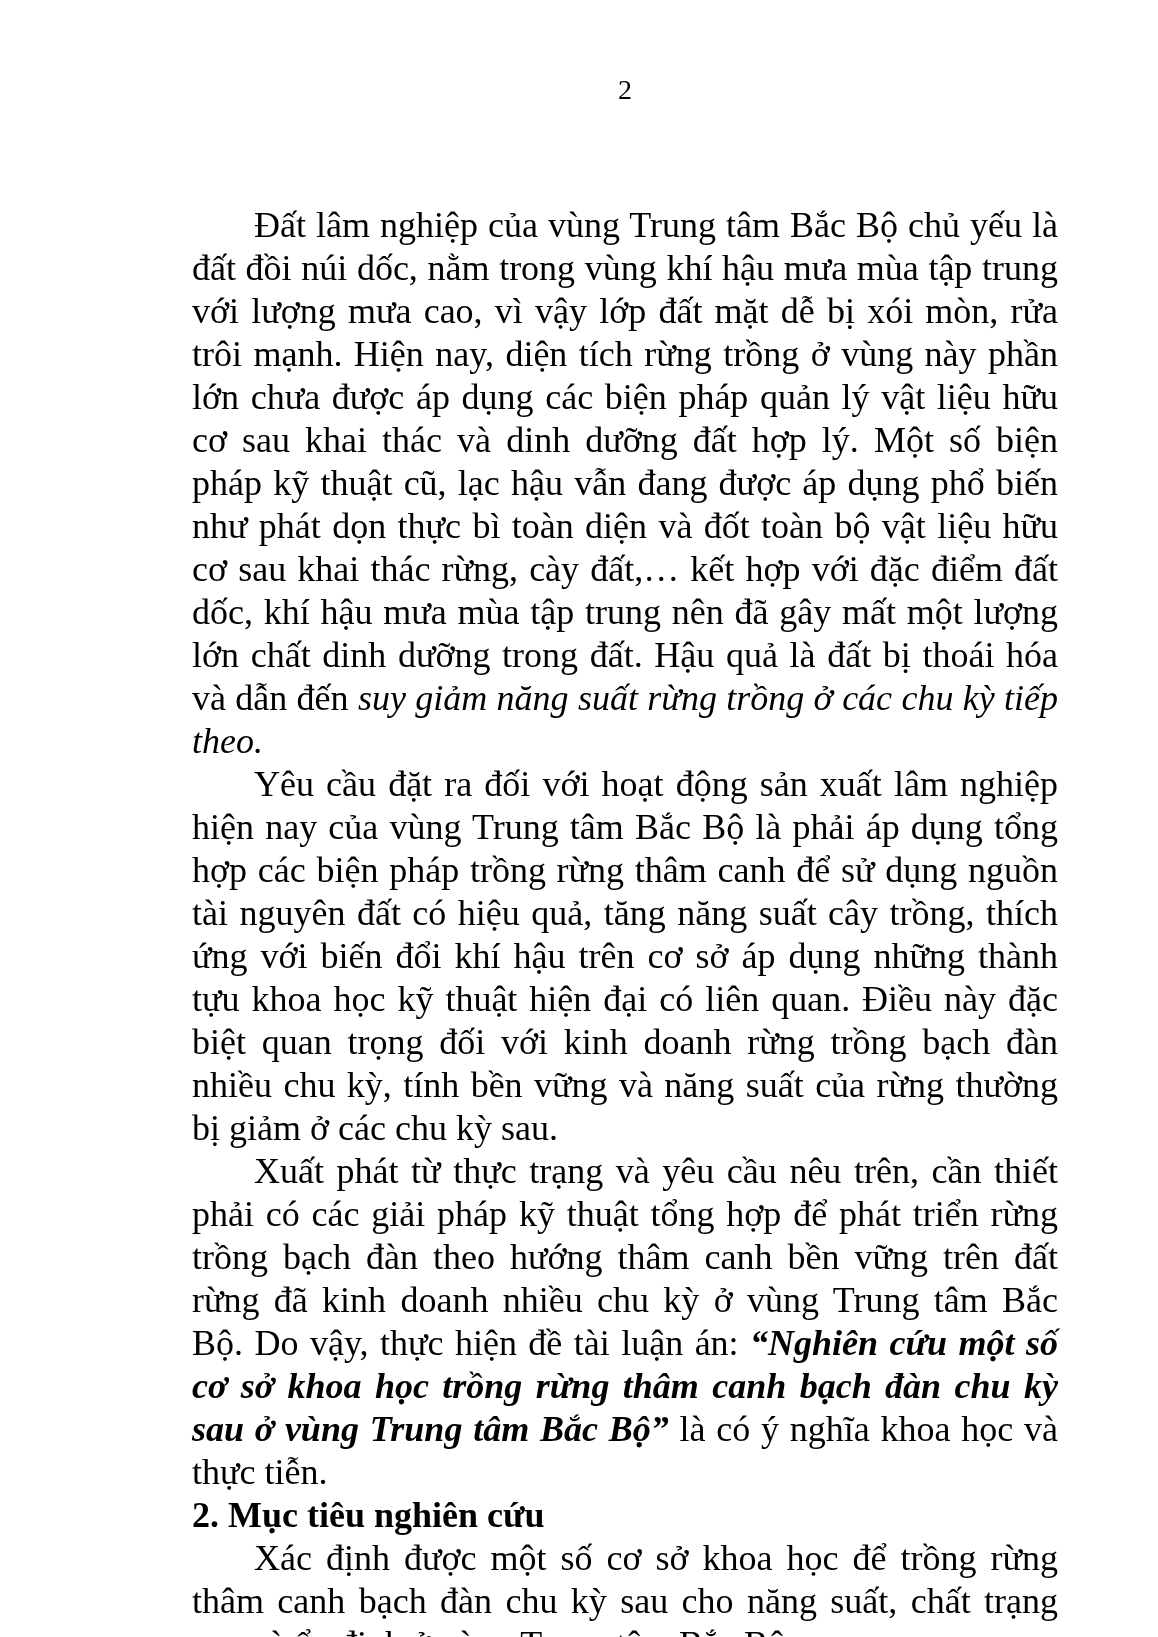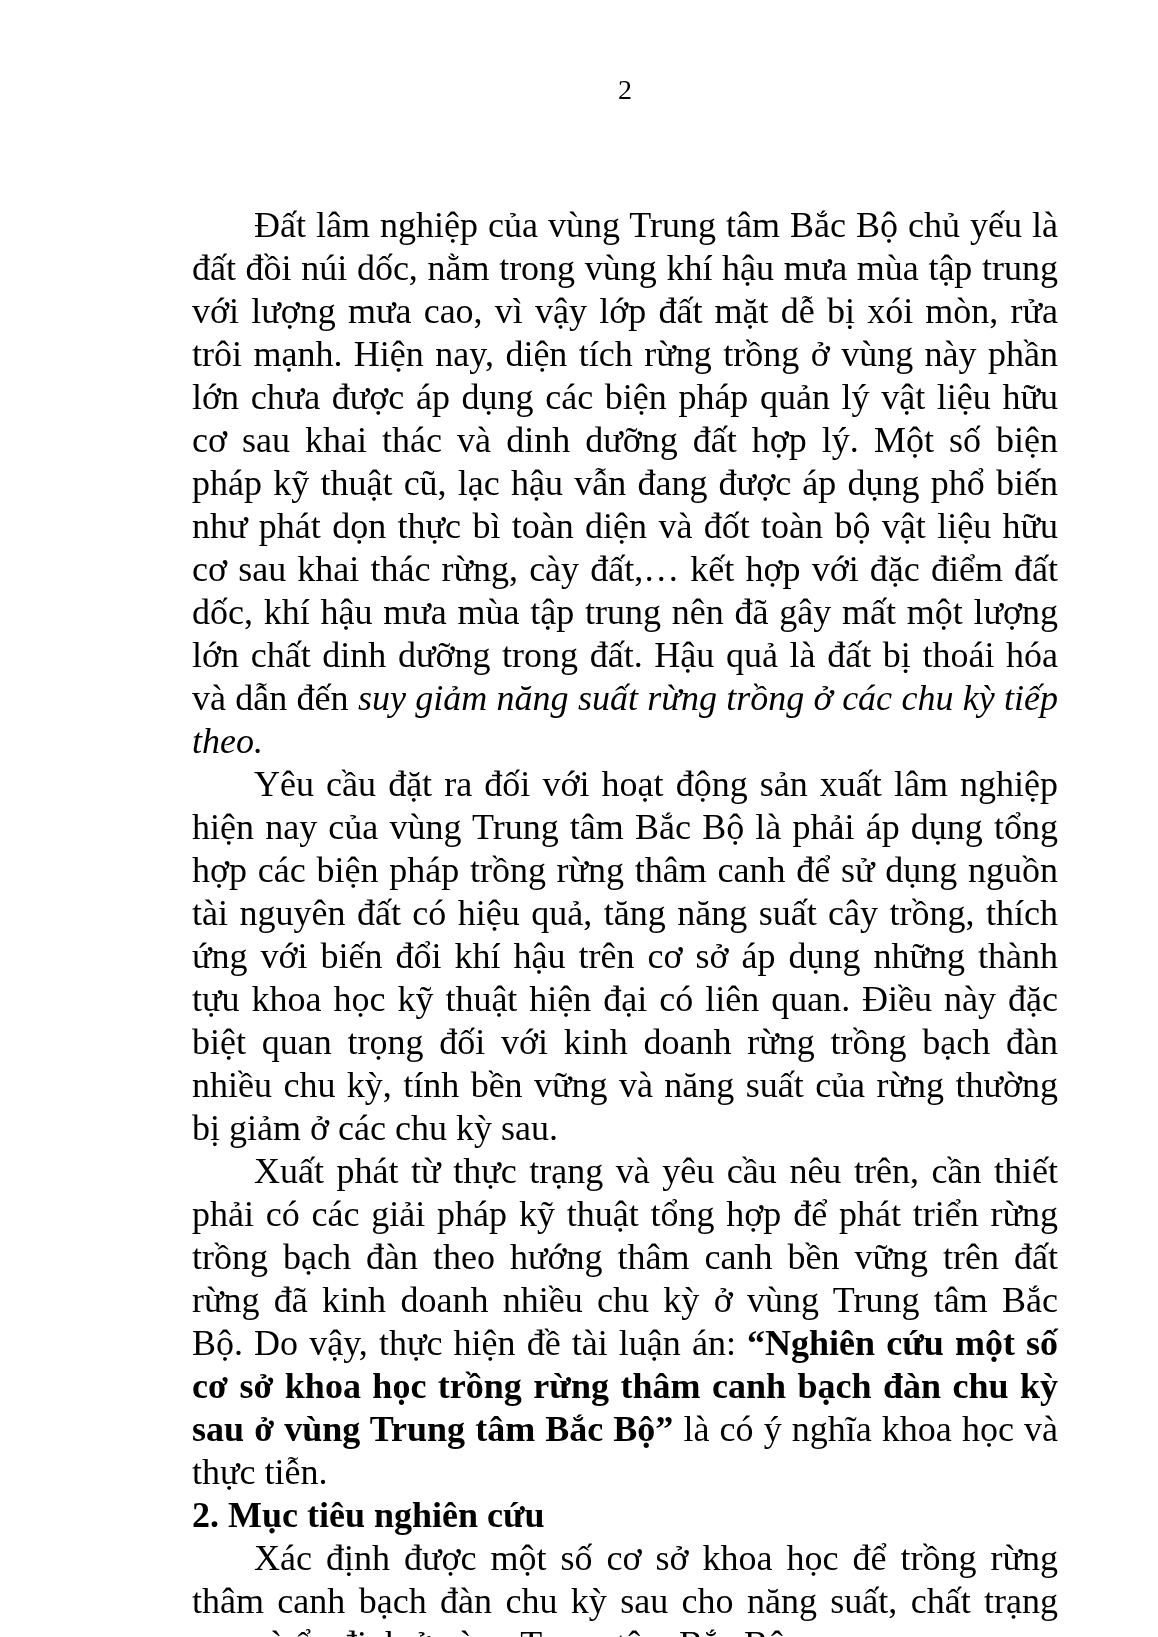--- a/index.html
+++ b/index.html
@@ -43,21 +43,21 @@
     text-align: left;
   }
   .subheading {
     margin: 0;
     font-weight: bold;
     font-style: italic;
     text-indent: 28px;
     text-align: left;
   }
   .italic { font-style: italic; }
-  .bold-italic { font-weight: bold; }
+  .bold-italic { font-weight: bold; font-style: italic; }
 </style>
 </head>
 <body>
 
 <div class="page">
 
   <div class="page-number">2</div>
 
   <div class="content">
 

